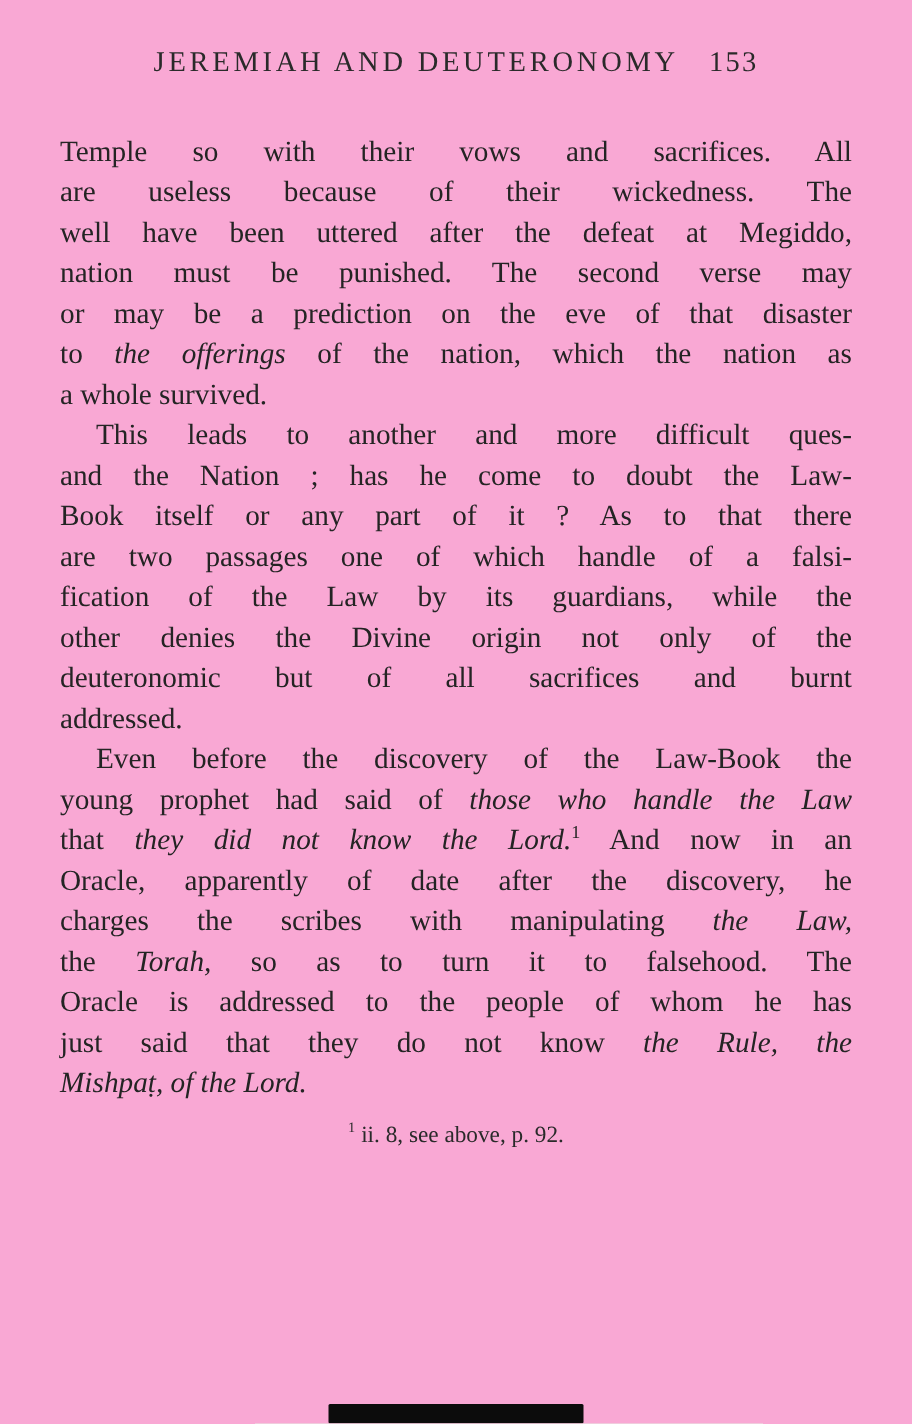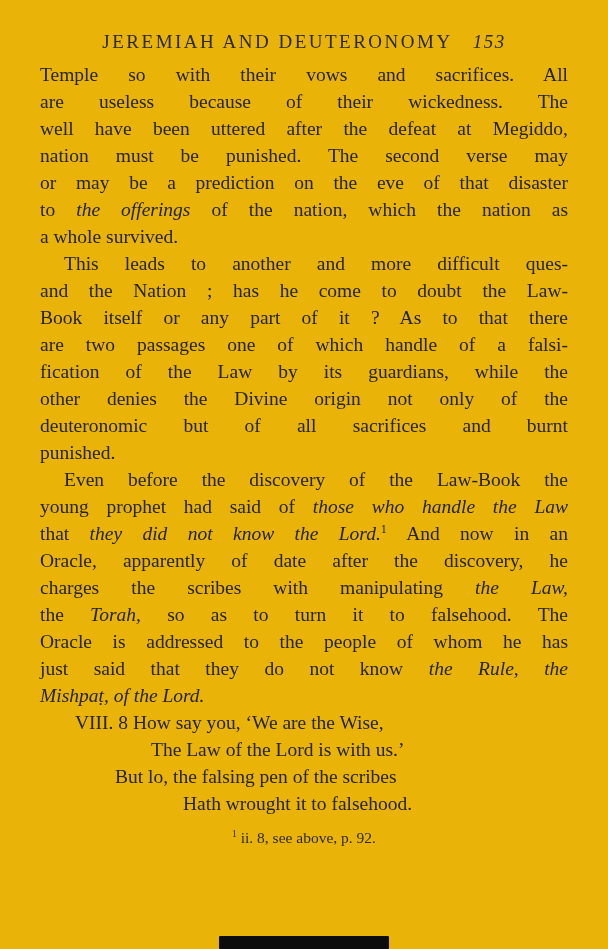--- a/index.html
+++ b/index.html
@@ -1,42 +1,41 @@
 <!DOCTYPE html>
 <html><head>
 <meta charset="utf-8">
 <style>
   html, body { margin: 0; padding: 0; background: #e8e8e6; }
   .page {
     position: relative;
     width: 608px;
     height: 949px;
     margin: 0 auto;
-    background: #eab308;
+    background: #f9a8d4;
     font-family: "Liberation Serif", serif;
     color: #242424;
     overflow: hidden;
   }
   .running-head {
     margin-top: 30px;
     display: flex;
     justify-content: center;
     align-items: baseline;
     font-size: 19px;
     line-height: 24px;
     letter-spacing: 2.5px;
     color: #2a2a2a;
   }
   .running-head .pagenum {
     margin-left: 20px;
     letter-spacing: 1.5px;
-    font-style: italic;
   }
   .text-block {
-    margin: 7px 40px 0 40px;
+    margin: 34px 40px 0 40px;
     font-size: 19.5px;
     line-height: 27px;
   }
   .line {
     text-align: justify;
     text-align-last: justify;
     -moz-text-align-last: justify;
     white-space: normal;
   }
   .line.last {
@@ -98,39 +97,33 @@
         <div class="line last"><span>a whole survived.</span></div>
       </div>
       <div class="paragraph">
         <div class="line indent"><span>This leads to another and more difficult ques-</span></div>
         <div class="line"><span>and the Nation ; has he come to doubt the Law-</span></div>
         <div class="line"><span>Book itself or any part of it ? As to that there</span></div>
         <div class="line"><span>are two passages one of which handle of a falsi-</span></div>
         <div class="line"><span>fication of the Law by its guardians, while the</span></div>
         <div class="line"><span>other denies the Divine origin not only of the</span></div>
         <div class="line"><span>deuteronomic but of all sacrifices and burnt</span></div>
-        <div class="line last"><span>punished.</span></div>
+        <div class="line last"><span>addressed.</span></div>
       </div>
       <div class="paragraph">
         <div class="line indent"><span>Even before the discovery of the Law-Book the</span></div>
         <div class="line"><span>young prophet had said of </span><span class="it">those who handle the Law</span></div>
         <div class="line"><span>that </span><span class="it">they did not know the Lord.</span><span class="sup">1</span><span> And now in an</span></div>
         <div class="line"><span>Oracle, apparently of date after the discovery, he</span></div>
         <div class="line"><span>charges the scribes with manipulating </span><span class="it">the Law,</span></div>
         <div class="line"><span>the </span><span class="it">Torah,</span><span> so as to turn it to falsehood. The</span></div>
         <div class="line"><span>Oracle is addressed to the people of whom he has</span></div>
         <div class="line"><span>just said that they do not know </span><span class="it">the Rule, the</span></div>
         <div class="line last"><span class="it">Mishpaṭ, of the Lord.</span></div>
       </div>
     </main>
 
-  <section class="verse" id="verse">
-      <div class="verse-line lv0"><span>VIII. 8 How say you, ‘We are the Wise,</span></div>
-      <div class="verse-line lv2"><span>The Law of the Lord is with us.’</span></div>
-      <div class="verse-line lv1"><span>But lo, the falsing pen of the scribes</span></div>
-      <div class="verse-line lv3"><span>Hath wrought it to falsehood.</span></div>
-    </section>
 
   <footer class="footnote" id="footnote"><span class="sup">1</span><span> ii. 8, see above, p. 92.</span></footer>
 
   <div class="scan-bar"></div>
 
 </div>
 
 </body></html>

